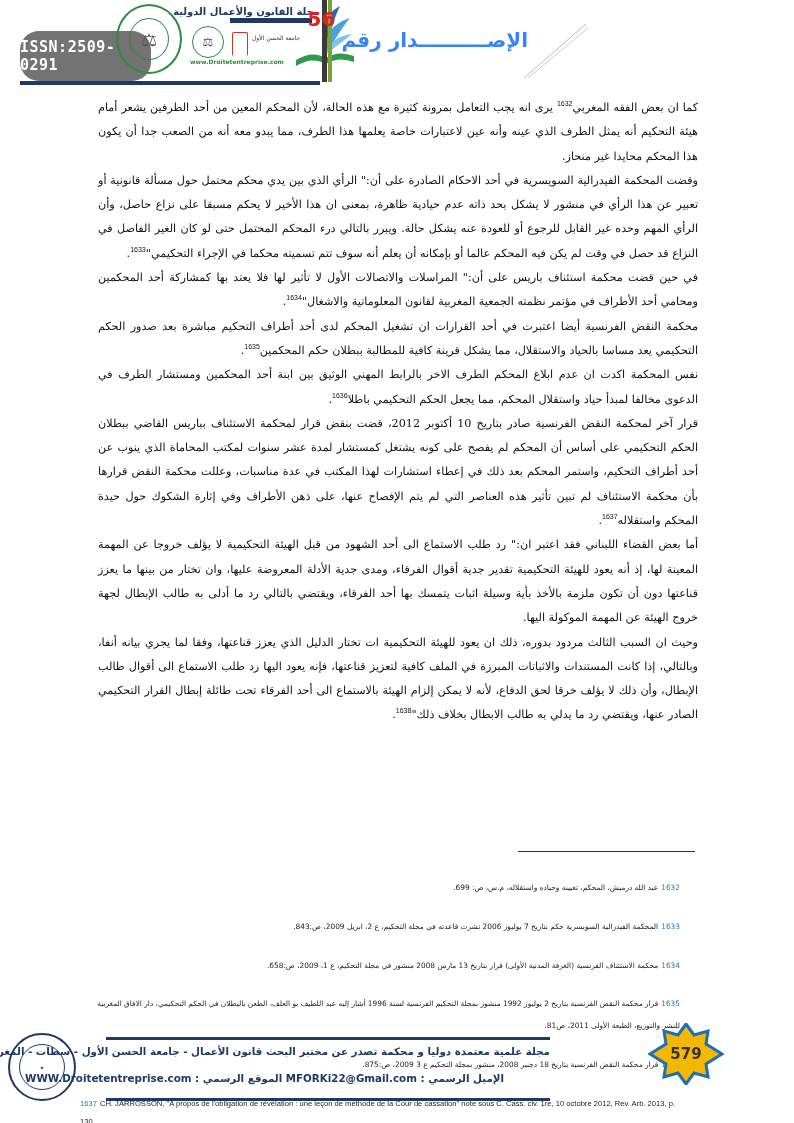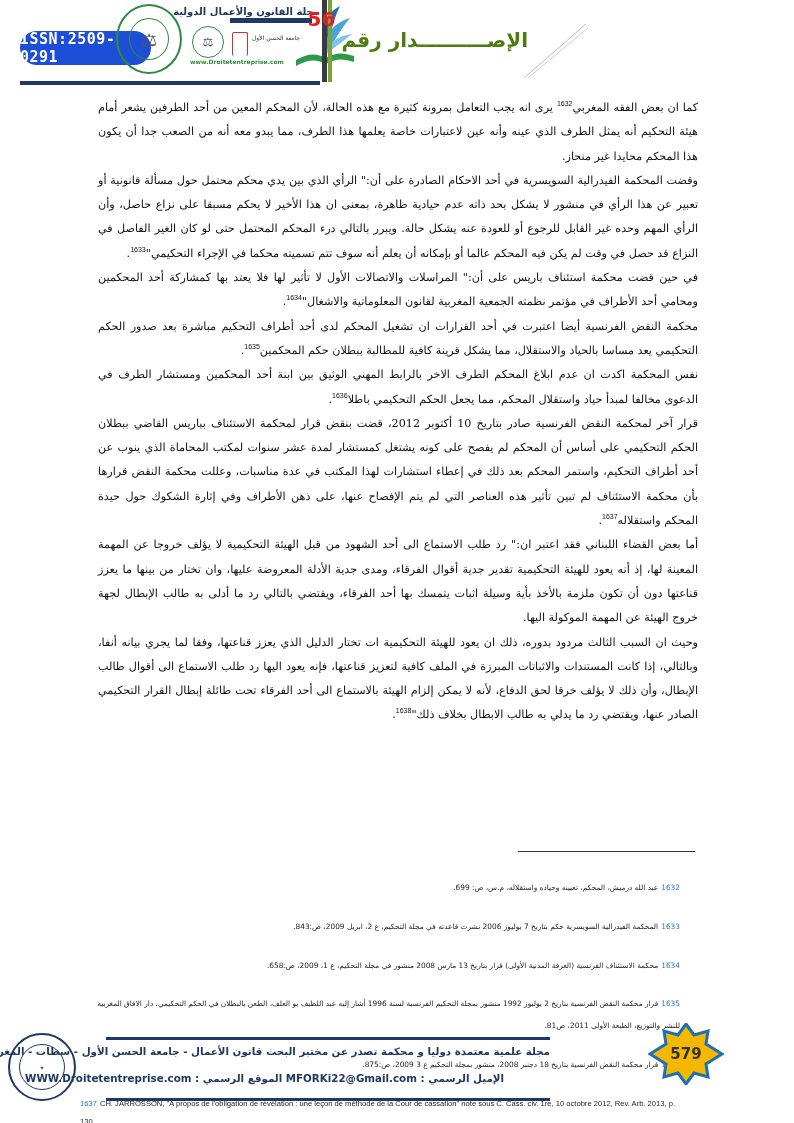--- a/index.html
+++ b/index.html
@@ -2,22 +2,22 @@
 <html><head>
 <meta charset="utf-8">
 <style>
   * { box-sizing: border-box; margin: 0; padding: 0; }
   html, body { width: 794px; height: 1123px; background: #ffffff; overflow: hidden; }
   body { position: relative; font-family: "DejaVu Sans", sans-serif; color: #111; }
 
   
   .header { position: absolute; left: 0; top: 0; width: 794px; height: 92px; }
   .issn {
-    position: absolute; left: 20px; top: 31px; width: 131px; height: 34px;
-    background: #1d4ed8; border-radius: 19px; color: #fff;
+    position: absolute; left: 20px; top: 31px; width: 131px; height: 50px;
+    background: #737373; border-radius: 19px; color: #fff;
     font-family: "DejaVu Sans Mono", monospace; font-weight: bold; font-size: 15px;
     display: flex; align-items: center; justify-content: center; letter-spacing: 0.5px;
   }
   .header-rule { position: absolute; left: 20px; top: 81px; width: 300px; height: 4px; background: #1f3864; }
   .seal1 {
     position: absolute; left: 116px; top: 4px; width: 66px; height: 70px;
     border: 2px solid #2e8b3d; border-radius: 50%;
     display: flex; align-items: center; justify-content: center;
   }
   .seal1-inner { width: 40px; height: 42px; border: 1.5px solid #2e8b3d; border-radius: 50%;
@@ -30,21 +30,21 @@
   .uni-logo { position: absolute; left: 42px; top: 26px; width: 16px; height: 24px; border: 1.5px solid #c0392b; border-bottom: none; border-radius: 2px; }
   .uni-name { position: absolute; left: 62px; top: 28px; font-size: 6px; color: #333; direction: rtl; white-space: nowrap; }
   .journal-url { position: absolute; left: 0; top: 52px; font-size: 6px; color: #2e8b3d; font-weight: bold; white-space: nowrap; }
   .book-icon { position: absolute; left: 296px; top: 4px; width: 58px; height: 64px; }
   .divider-bar { position: absolute; left: 322px; top: 0; width: 5px; height: 82px; background: #3a3a3a; }
   .divider-bar2 { position: absolute; left: 328px; top: 0; width: 4px; height: 82px; background: #7aa33a; }
   .issue-line {
     position: absolute; left: 338px; top: 4px; width: 190px; height: 30px;
     direction: rtl; display: flex; align-items: center; gap: 6px; white-space: nowrap;
   }
-  .issue-label { color: #4d7c0f; font-weight: bold; font-size: 20px; margin-top: 42px; }
+  .issue-label { color: #3b82f6; font-weight: bold; font-size: 20px; margin-top: 42px; }
   .issue-number { color: #e32020; font-weight: bold; font-size: 20px; font-family: "DejaVu Sans", sans-serif; }
   .date-line {
     position: absolute; left: 338px; top: 44px; width: 200px; height: 34px;
     direction: rtl; white-space: nowrap; color: #1e6fb5; font-weight: bold; font-size: 22px;
     display: flex; align-items: center;
   }
   .slash-deco { position: absolute; left: 520px; top: 20px; width: 70px; height: 60px; }
 
   
   .body-text {

